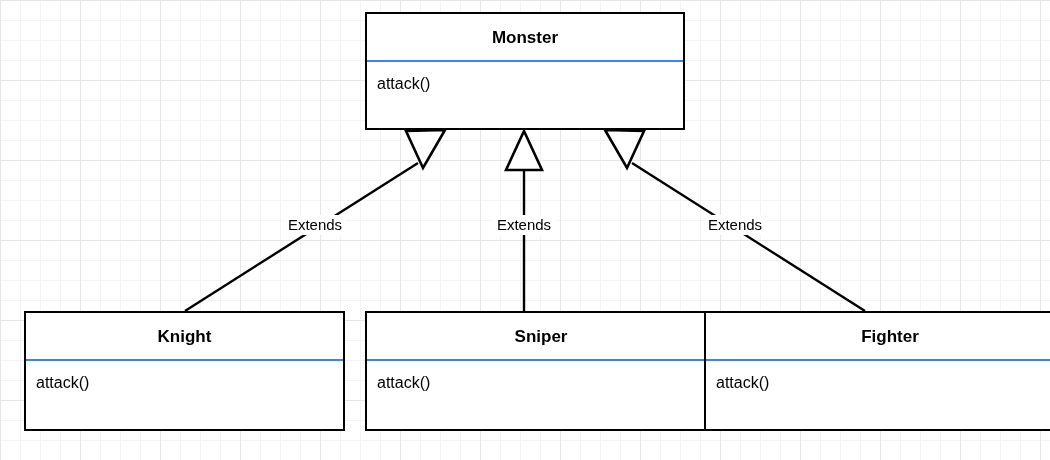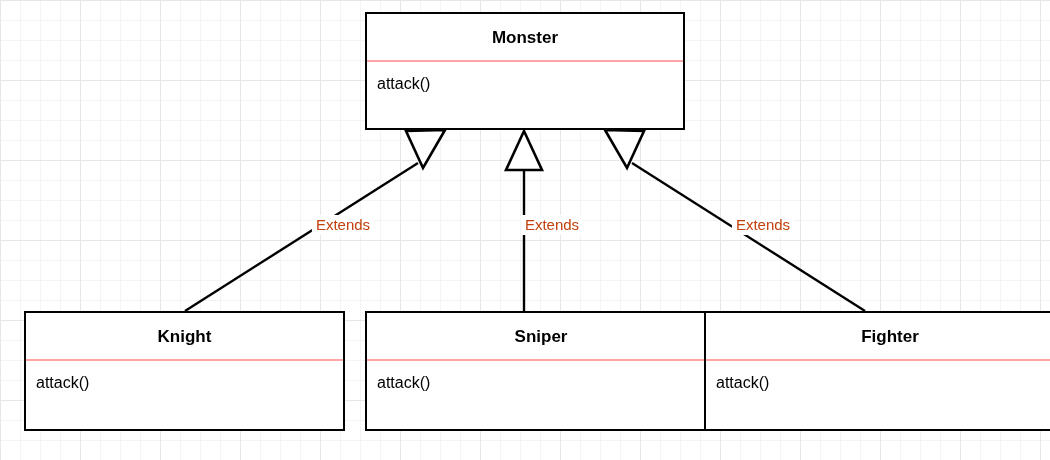--- a/index.html
+++ b/index.html
@@ -38,47 +38,46 @@
     display: flex;
     flex-direction: column;
   }
   .uml-header {
     height: 48px;
     line-height: 48px;
     text-align: center;
     font-weight: bold;
     font-size: 17px;
     color: #000000;
-    border-bottom: 2px solid #fca5a5;
+    border-bottom: 2px solid #3b82f6;
     box-sizing: border-box;
     white-space: nowrap;
     overflow: hidden;
   }
   .uml-body {
     flex: 1;
     padding: 12px 10px 3px 10px;
     box-sizing: border-box;
   }
   .uml-member {
     font-size: 16px;
     color: #000000;
     line-height: 20px;
     text-align: left;
     white-space: nowrap;
   }
   .edge-label {
     position: absolute;
     background: #ffffff;
     font-size: 15px;
-    color: #c2410c;
+    color: #000000;
     line-height: 18px;
     padding: 1px 4px;
     white-space: nowrap;
     transform: translate(-50%, -50%);
-    margin-left: 28px;
   }
 </style>
 </head>
 <body>
 
 <div id="canvas">
 
   <svg class="edges" width="1050" height="460" viewBox="0 0 1050 460">
 
     <line x1="185" y1="311" x2="418" y2="163" stroke="#000000" stroke-width="2.4"></line>

